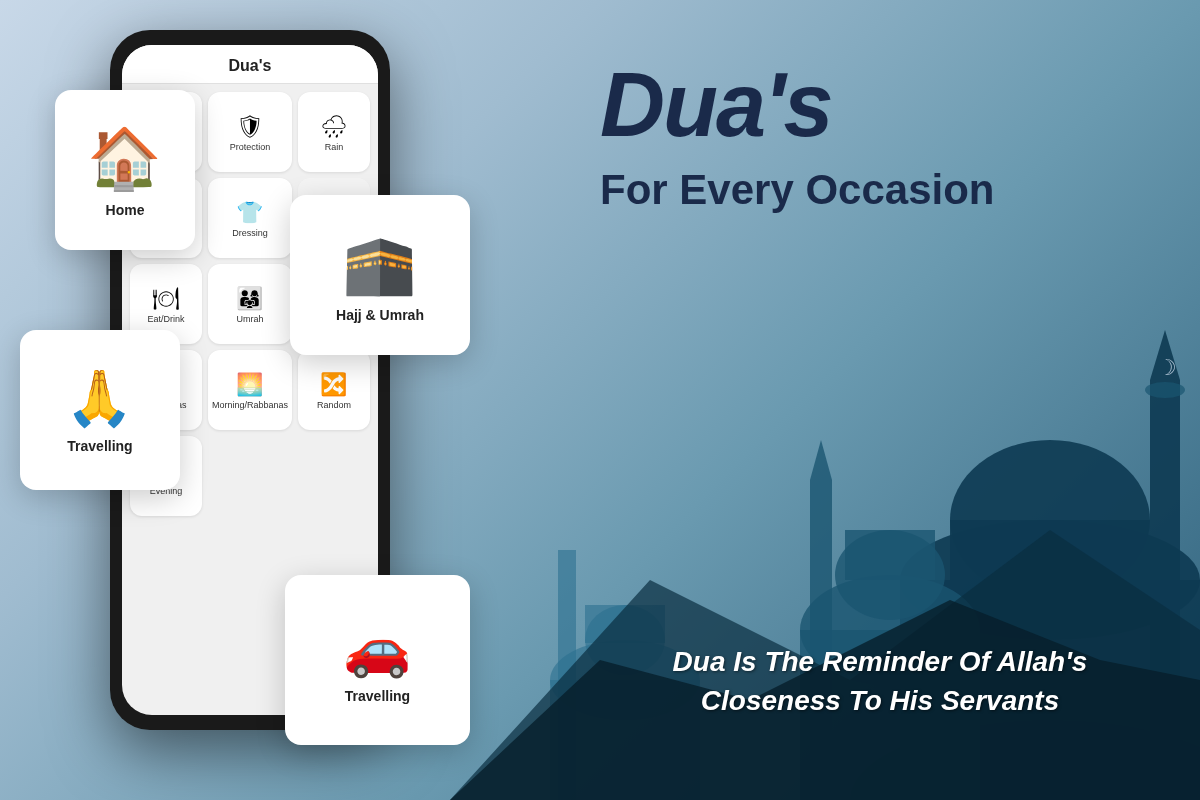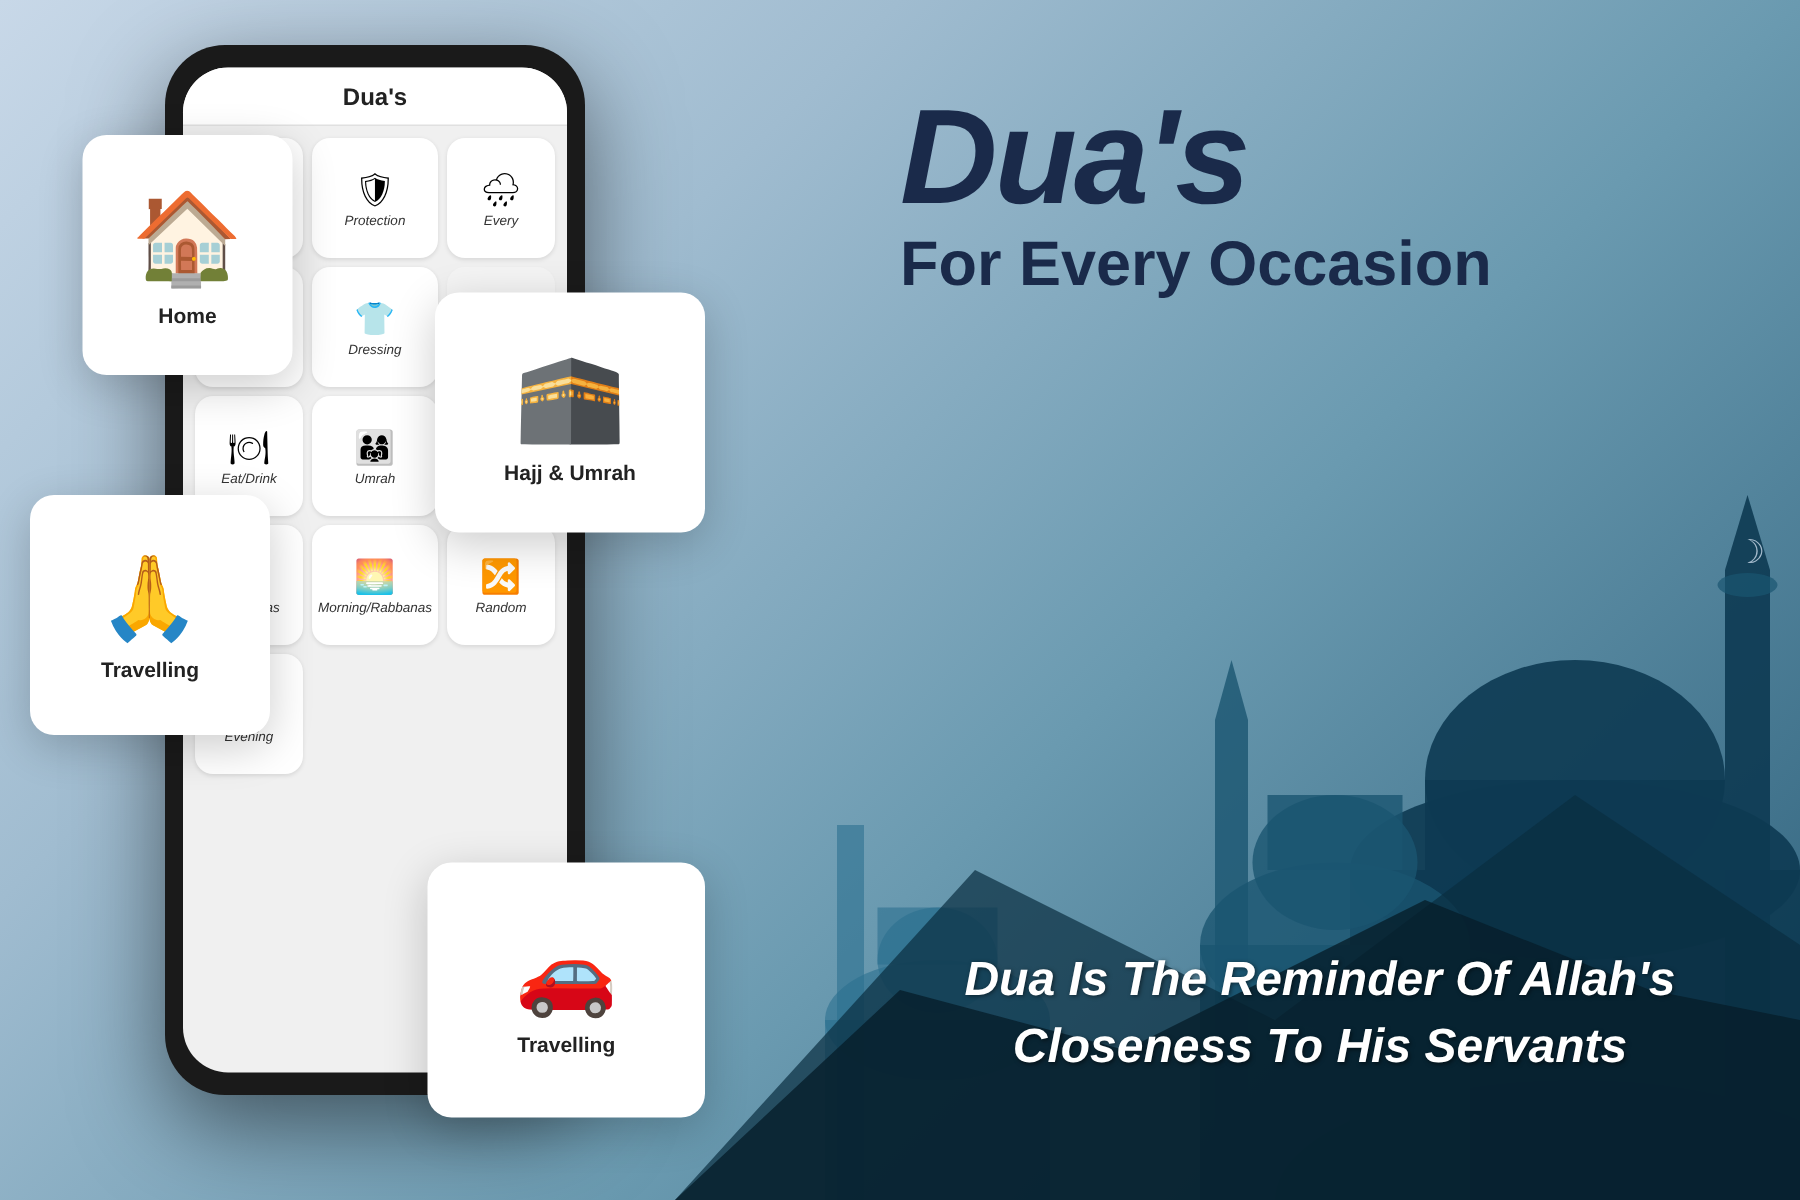--- a/index.html
+++ b/index.html
@@ -26,29 +26,29 @@
       color: #1a2a4a;
       line-height: 1;
       font-style: italic;
       letter-spacing: -2px;
     }
 
     .app-subtitle {
       font-size: 42px;
       font-weight: 700;
       color: #1a2a4a;
-      margin-top: 2px;
+      margin-top: 16px;
     }
 
     .tagline {
       position: absolute;
       bottom: 80px;
       right: 60px;
       width: 520px;
-      font-size: 32px;
+      font-size: 28px;
       font-weight: 700;
       color: white;
       font-style: italic;
       line-height: 1.4;
       text-align: center;
       text-shadow: 1px 1px 3px rgba(0,0,0,0.5);
     }
 
     
     .phone-container {
@@ -114,21 +114,20 @@
       font-size: 28px;
       margin-bottom: 4px;
       line-height: 1;
     }
 
     .grid-item .label {
       font-size: 9px;
       color: #333;
       text-align: right;
       font-weight: 500;
-      font-style: italic;
     }
 
     
     .floating-card {
       position: absolute;
       background: white;
       border-radius: 16px;
       display: flex;
       flex-direction: column;
       align-items: center;
@@ -241,21 +240,21 @@
         <div class="grid-item">
           <span class="icon">🏠</span>
           <span class="label">Home</span>
         </div>
         <div class="grid-item">
           <span class="icon" style="font-size:22px;">🛡</span>
           <span class="label">Protection</span>
         </div>
         <div class="grid-item">
           <span class="icon" style="font-size:22px;">🌧</span>
-          <span class="label">Every</span>
+          <span class="label">Rain</span>
         </div>
 
         <div class="grid-item">
           <span class="icon" style="font-size:22px;">🐕</span>
           <span class="label">Animal</span>
         </div>
         <div class="grid-item">
           <span class="icon" style="font-size:22px;">👕</span>
           <span class="label">Dressing</span>
         </div>

